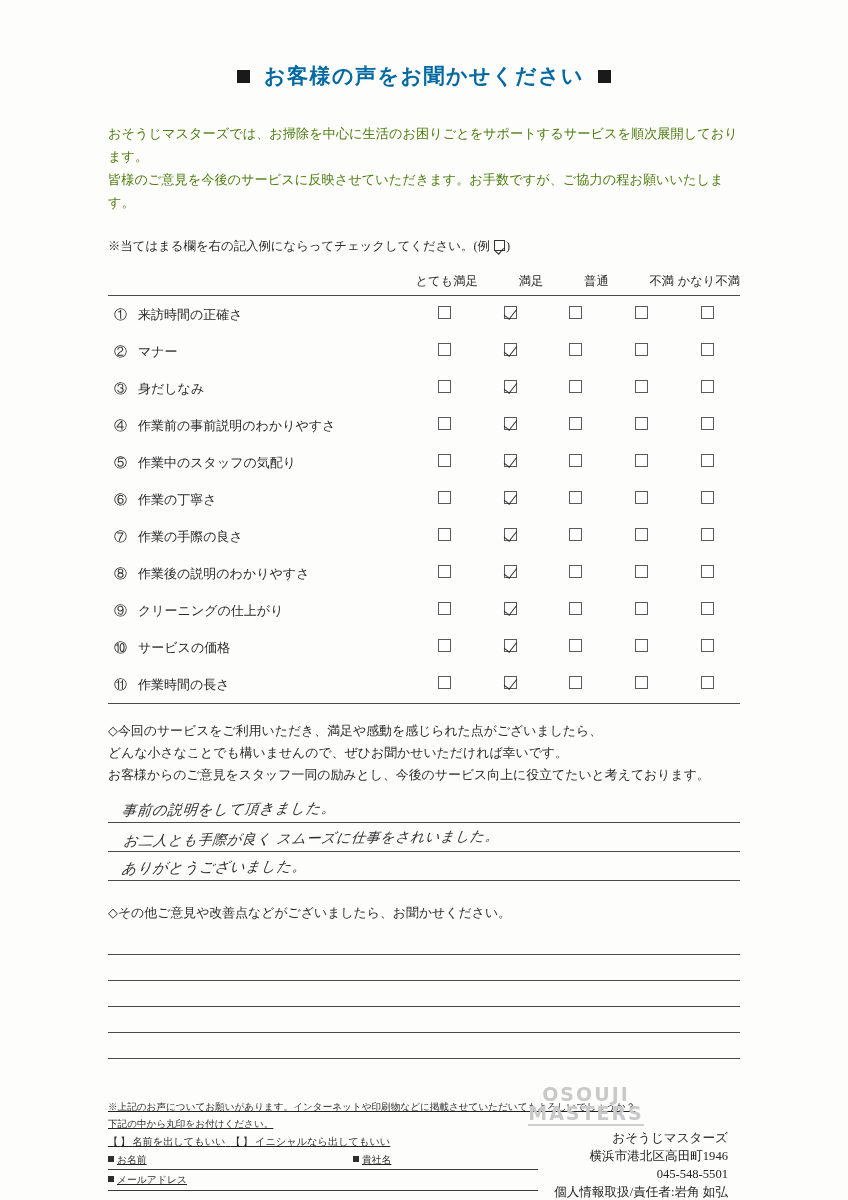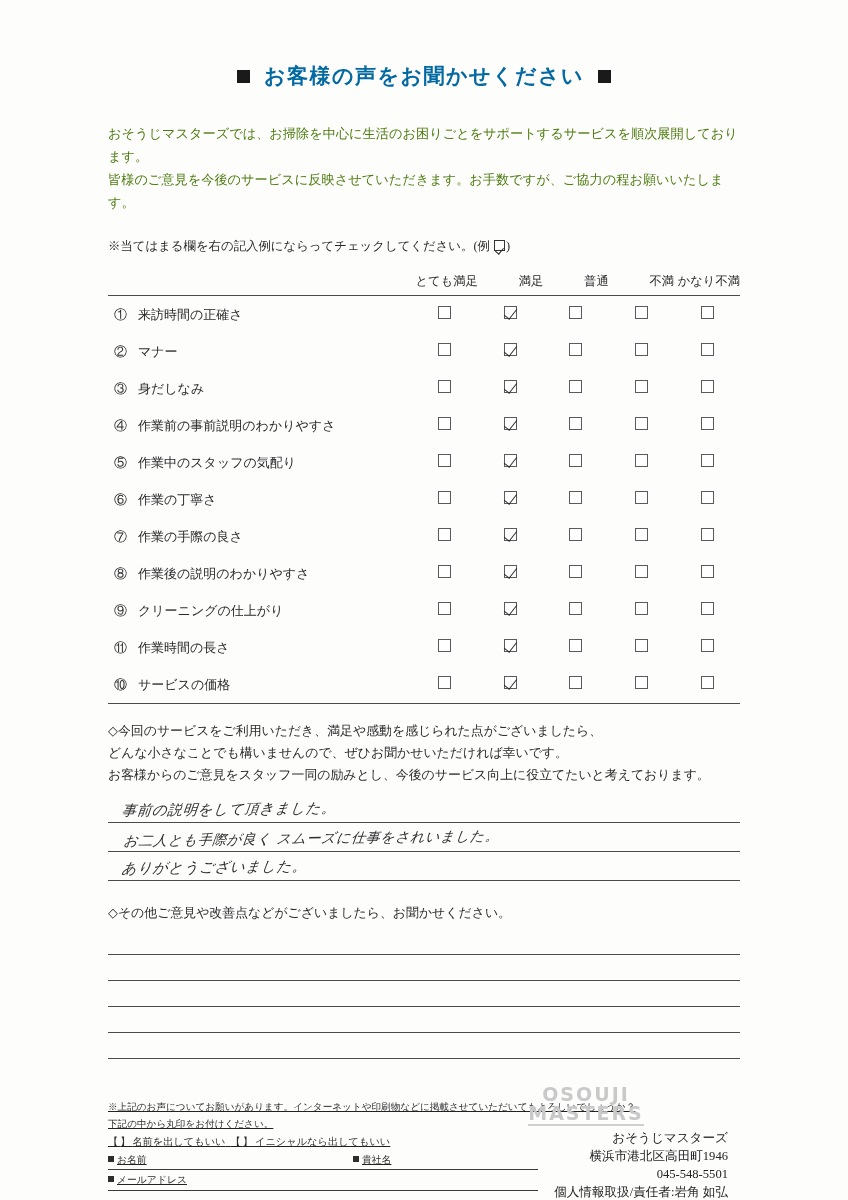--- a/index.html
+++ b/index.html
@@ -314,29 +314,29 @@
           </tr>
           <tr>
             <td class="q-cell"><span class="q-num">⑨</span><span>クリーニングの仕上がり</span></td>
             <td class="cb-cell"><span class="cbox"></span></td>
             <td class="cb-cell"><span class="cbox checked"></span></td>
             <td class="cb-cell"><span class="cbox"></span></td>
             <td class="cb-cell"><span class="cbox"></span></td>
             <td class="cb-cell"><span class="cbox"></span></td>
           </tr>
           <tr>
+            <td class="q-cell"><span class="q-num">⑩</span><span>サービスの価格</span></td>
+            <td class="cb-cell"><span class="cbox"></span></td>
+            <td class="cb-cell"><span class="cbox checked"></span></td>
+            <td class="cb-cell"><span class="cbox"></span></td>
+            <td class="cb-cell"><span class="cbox"></span></td>
+            <td class="cb-cell"><span class="cbox"></span></td>
+          </tr>
+          <tr>
             <td class="q-cell"><span class="q-num">⑪</span><span>作業時間の長さ</span></td>
-            <td class="cb-cell"><span class="cbox"></span></td>
-            <td class="cb-cell"><span class="cbox checked"></span></td>
-            <td class="cb-cell"><span class="cbox"></span></td>
-            <td class="cb-cell"><span class="cbox"></span></td>
-            <td class="cb-cell"><span class="cbox"></span></td>
-          </tr>
-          <tr>
-            <td class="q-cell"><span class="q-num">⑩</span><span>サービスの価格</span></td>
             <td class="cb-cell"><span class="cbox"></span></td>
             <td class="cb-cell"><span class="cbox checked"></span></td>
             <td class="cb-cell"><span class="cbox"></span></td>
             <td class="cb-cell"><span class="cbox"></span></td>
             <td class="cb-cell"><span class="cbox"></span></td>
           </tr>
         </tbody>
     </table>
   </div>
 

